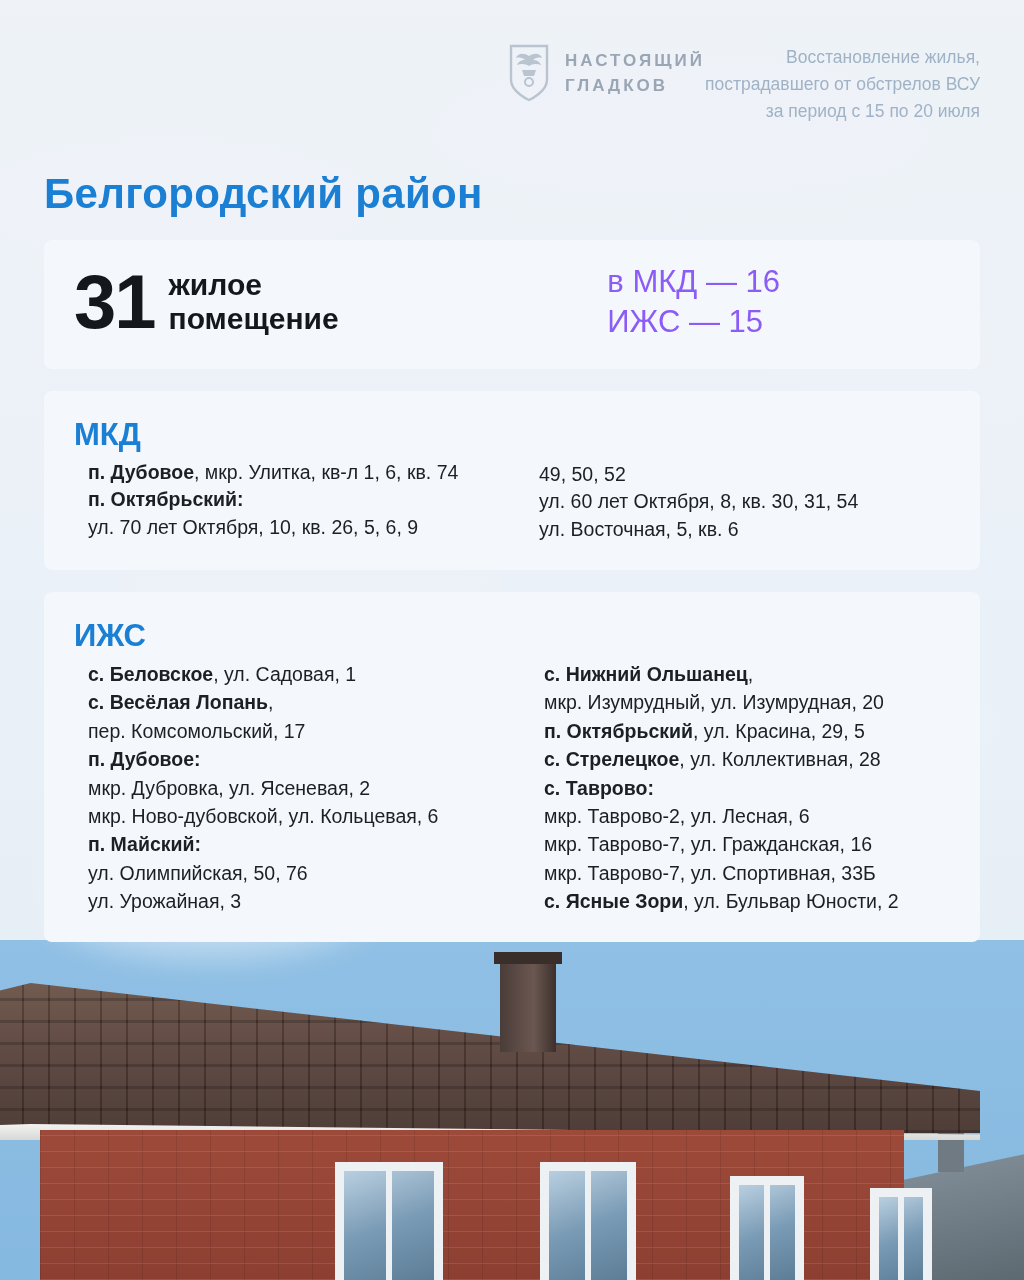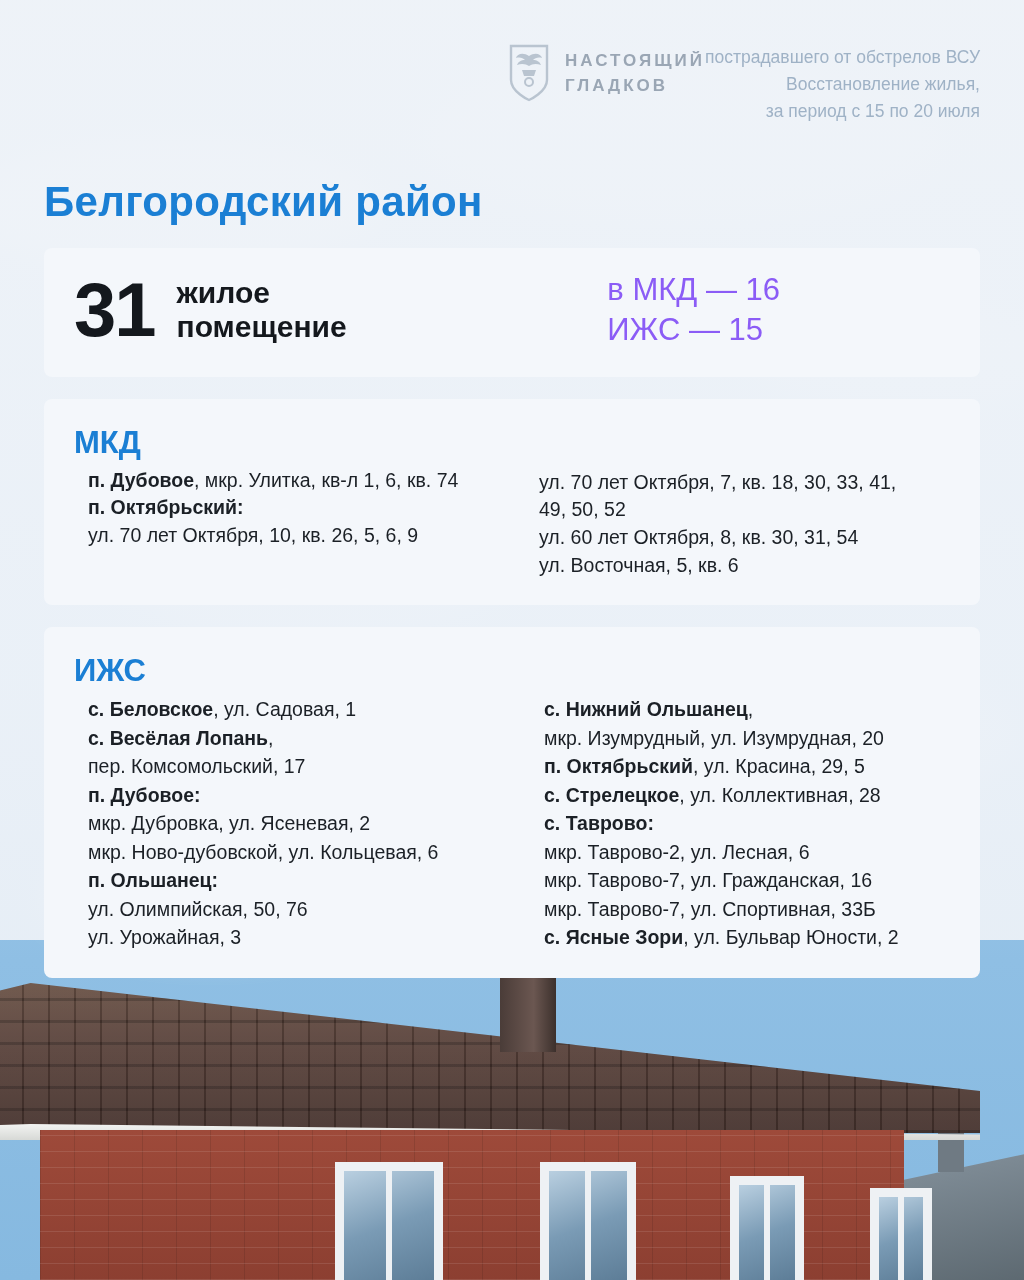--- a/index.html
+++ b/index.html
@@ -142,37 +142,37 @@
   .brand-text div { white-space: nowrap; }
   .top-note {
     text-align: right;
     color: #9fb2c6;
     font-size: 17.5px;
     line-height: 1.55;
     font-weight: 500;
   }
 
   h1.district {
-    margin: 28px 44px 0 44px;
+    margin: 20px 44px 0 44px;
     color: #1b7fd4;
     font-size: 42px;
     font-weight: 800;
     letter-spacing: .3px;
   }
 
   .card {
     margin: 22px 44px 0 44px;
     background: #f4f7fb;
     border-radius: 8px;
     padding: 26px 30px;
   }
   .summary {
     display: flex;
     align-items: center;
-    gap: 8px;
+    gap: 0;
     padding: 22px 30px 26px 30px;
   }
   .summary .big {
     font-size: 76px;
     font-weight: 800;
     color: #14181d;
     line-height: .9;
     letter-spacing: -2px;
   }
   .summary .big-label {
@@ -255,22 +255,22 @@
           <circle cx="22" cy="38" r="4" fill="none" stroke="#b9c4d0" stroke-width="2"></circle>
         </svg>
       </span>
       <div class="brand-text">
         <div>Настоящий</div>
         <div>Гладков</div>
       </div>
     </div>
 
     <div class="top-note">
+      <div>Восстановление жилья,</div>
       <div>пострадавшего от обстрелов ВСУ</div>
-      <div>Восстановление жилья,</div>
       <div>за период с 15 по 20 июля</div>
     </div>
   </header>
 
   <h1 class="district">Белгородский район</h1>
 
   <section class="card summary">
     <div class="big">31</div>
     <div class="big-label">
       <div>жилое</div>
@@ -284,39 +284,38 @@
 
   <section class="card mkd-card">
     <div class="sect-title">МКД</div>
     <div class="cols">
       <div class="col left" id="mkd-left">
           <div class="line"><b>п. Дубовое</b><span>, мкр. Улитка, кв-л 1, 6, кв. 74</span></div>
           <div class="line"><b>п. Октябрьский:</b></div>
           <div class="line"><span>ул. 70 лет Октября, 10, кв. 26, 5, 6, 9</span></div>
         </div>
       <div class="col right" id="mkd-right">
-          <div class="line"><span>ул. 70 лет Октября, 7, кв. 18, 30, 33, 41,</span></div>
           <div class="line"><span>49, 50, 52</span></div>
           <div class="line"><span>ул. 60 лет Октября, 8, кв. 30, 31, 54</span></div>
           <div class="line"><span>ул. Восточная, 5, кв. 6</span></div>
         </div>
     </div>
   </section>
 
   <section class="card izhs-card">
     <div class="sect-title">ИЖС</div>
     <div class="cols">
       <div class="col left" id="izhs-left">
           <div class="line"><b>с. Беловское</b><span>, ул. Садовая, 1</span></div>
           <div class="line"><b>с. Весёлая Лопань</b><span>,</span></div>
           <div class="line"><span>пер. Комсомольский, 17</span></div>
           <div class="line"><b>п. Дубовое:</b></div>
           <div class="line"><span>мкр. Дубровка, ул. Ясеневая, 2</span></div>
           <div class="line"><span>мкр. Ново-дубовской, ул. Кольцевая, 6</span></div>
-          <div class="line"><b>п. Ольшанец:</b></div>
+          <div class="line"><b>п. Майский:</b></div>
           <div class="line"><span>ул. Олимпийская, 50, 76</span></div>
           <div class="line"><span>ул. Урожайная, 3</span></div>
         </div>
       <div class="col right" id="izhs-right">
           <div class="line"><b>с. Нижний Ольшанец</b><span>,</span></div>
           <div class="line"><span>мкр. Изумрудный, ул. Изумрудная, 20</span></div>
           <div class="line"><b>п. Октябрьский</b><span>, ул. Красина, 29, 5</span></div>
           <div class="line"><b>с. Стрелецкое</b><span>, ул. Коллективная, 28</span></div>
           <div class="line"><b>с. Таврово:</b></div>
           <div class="line"><span>мкр. Таврово-2, ул. Лесная, 6</span></div>

